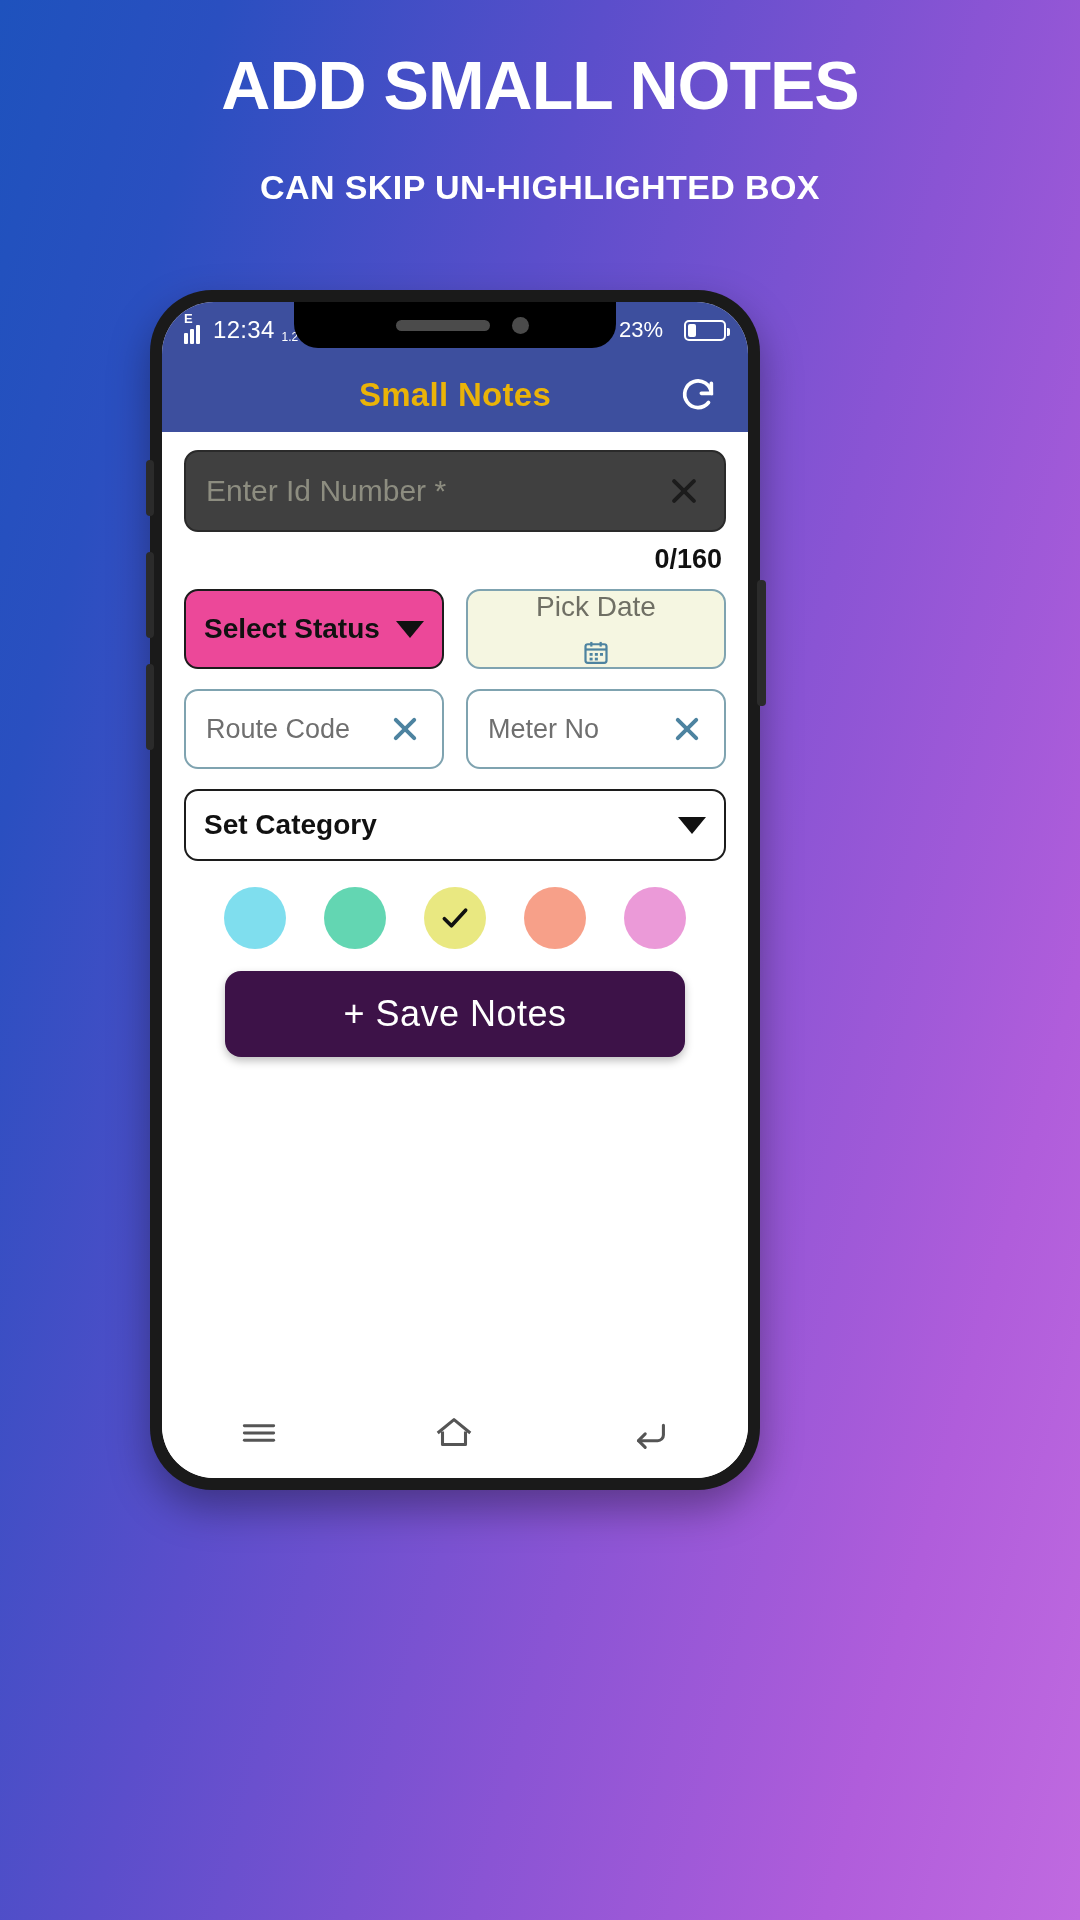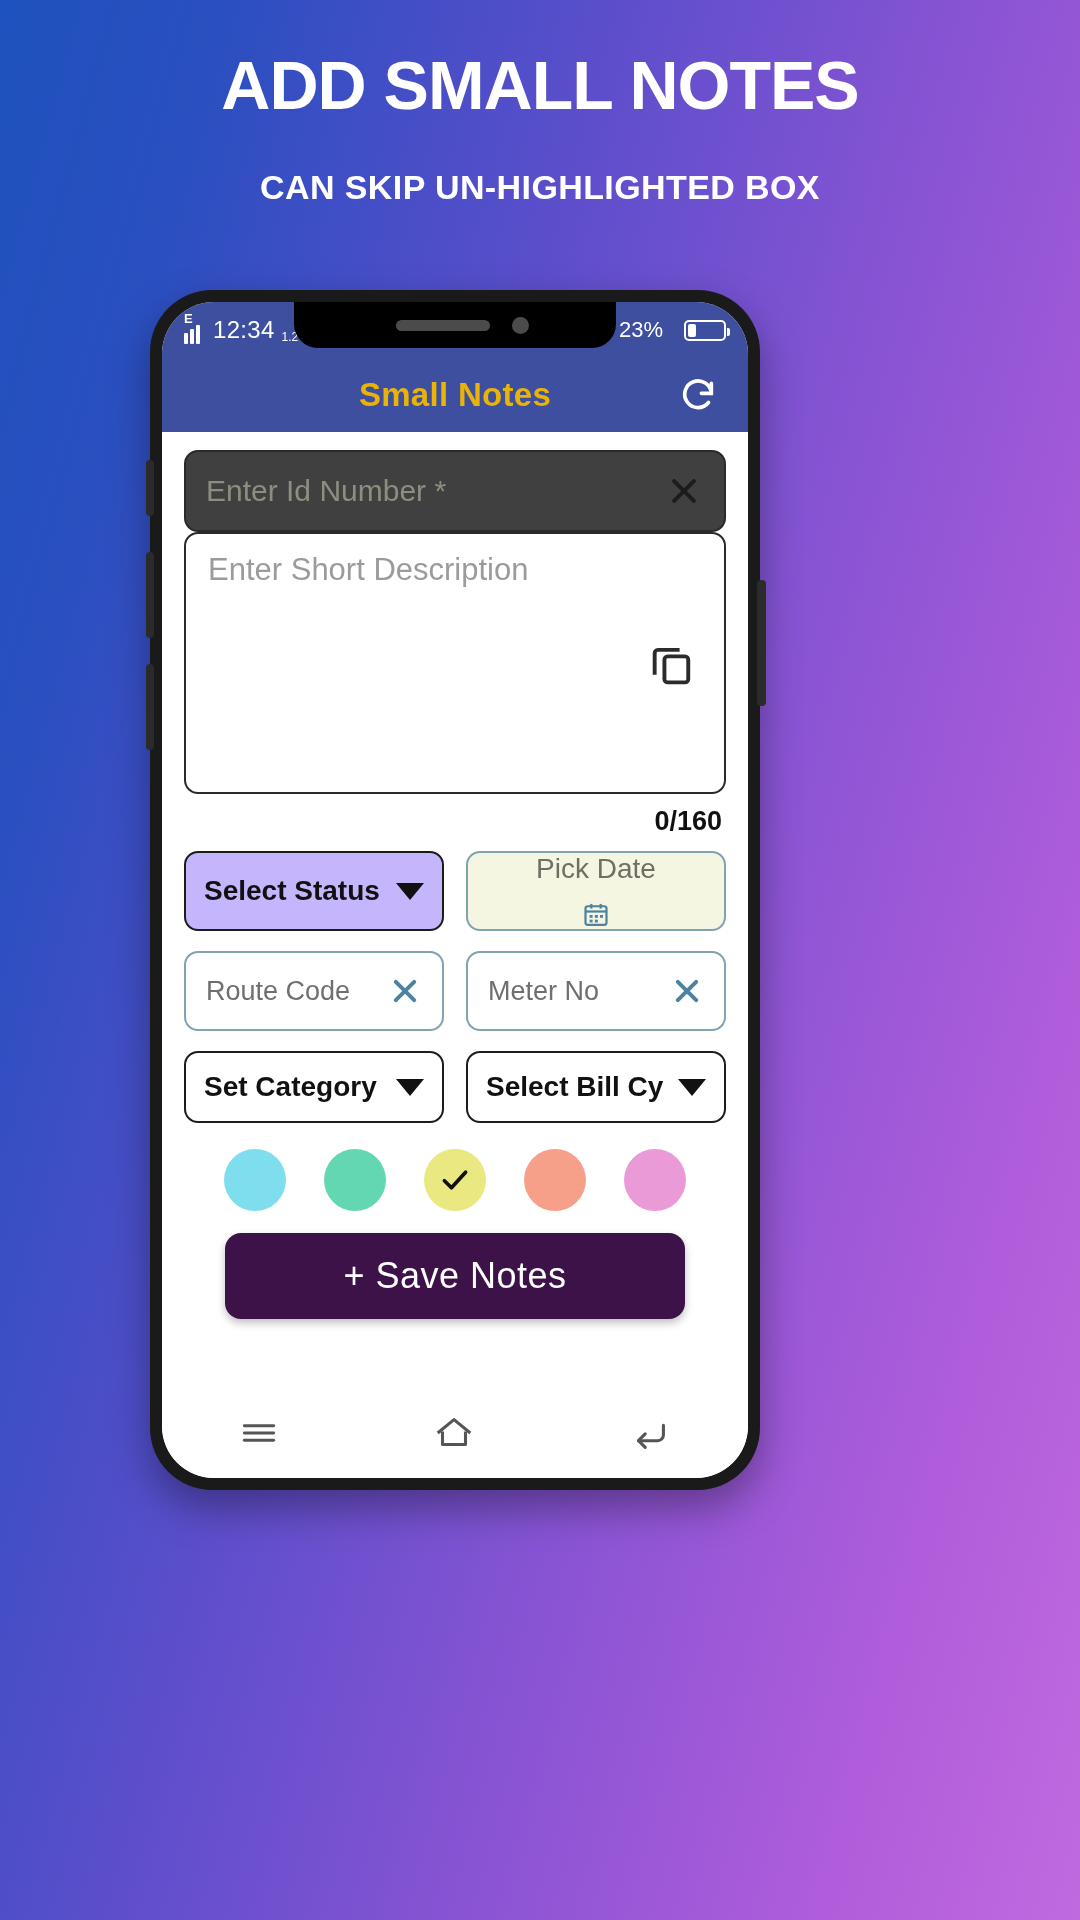--- a/index.html
+++ b/index.html
@@ -113,21 +113,21 @@
     border:2px solid #2a2a2a; border-radius:14px; height:262px;
     background:#fff; padding:18px 22px; position:relative;
   }
   .textarea .ph{ font-size:31px; color:#9b9b9b; }
   .copy-icon{ position:absolute; right:26px; top:104px; }
 
   .row{ display:flex; gap:22px; margin-bottom:20px; }
   .col{ flex:1; }
 
   .sel-dark{
-    background:#c4b5fd; border:2px solid #1c1c1c; border-radius:14px; height:80px;
+    background:#ec4899; border:2px solid #1c1c1c; border-radius:14px; height:80px;
     display:flex; align-items:center; padding:0 18px;
   }
   .sel-dark .lbl{ font-size:28px; font-weight:bold; color:#111; flex:1; }
   .sel-white{
     background:#ffffff; border:2px solid #1c1c1c; border-radius:14px; height:72px;
     display:flex; align-items:center; padding:5px 18px;
   }
   .sel-white .lbl{ font-size:28px; font-weight:bold; color:#111; flex:1; }
   .caret{
     width:0; height:0; border-left:14px solid transparent; border-right:14px solid transparent;
@@ -220,29 +220,20 @@
         </div>
       </div>
 
       <div class="form">
 
         <div class="field-ivory">
           <div class="ph">Enter Id Number *</div>
           <div class="x-dark"></div>
         </div>
 
-        <div class="textarea">
-          <div class="ph">Enter Short Description</div>
-          <div class="copy-icon">
-            <svg width="52" height="52" viewBox="0 0 24 24" fill="none" stroke="#2b2b2b" stroke-width="1.8">
-              <rect x="8.5" y="8.5" width="11" height="12" rx="1.5"></rect>
-              <path d="M15.5 5.5H5.5a1.5 1.5 0 0 0-1.5 1.5v10"></path>
-            </svg>
-          </div>
-        </div>
         <div class="counter">0/160</div>
 
         <div class="row">
           <div class="col">
             <div class="sel-dark">
               <div class="lbl">Select Status</div>
               <div class="caret"></div>
             </div>
           </div>
           <div class="col">
@@ -278,26 +269,20 @@
           </div>
         </div>
 
         <div class="row">
           <div class="col">
             <div class="sel-white">
               <div class="lbl">Set Category</div>
               <div class="caret"></div>
             </div>
           </div>
-          <div class="col">
-            <div class="sel-white">
-              <div class="lbl">Select Bill Cy</div>
-              <div class="caret"></div>
-            </div>
-          </div>
         </div>
 
         <div class="swatches" id="swatches">
             <div class="sw" style="background: rgb(127, 222, 238);"></div>
             <div class="sw" style="background: rgb(99, 214, 178);"></div>
             <div class="sw" style="background: rgb(233, 232, 129);">
               <svg width="34" height="34" viewBox="0 0 24 24" fill="none" stroke="#111" stroke-width="2.6" stroke-linecap="round" stroke-linejoin="round">
                 <path d="M4.5 12.5 9.5 17.5 19.5 6.5"></path>
               </svg>
             </div>

